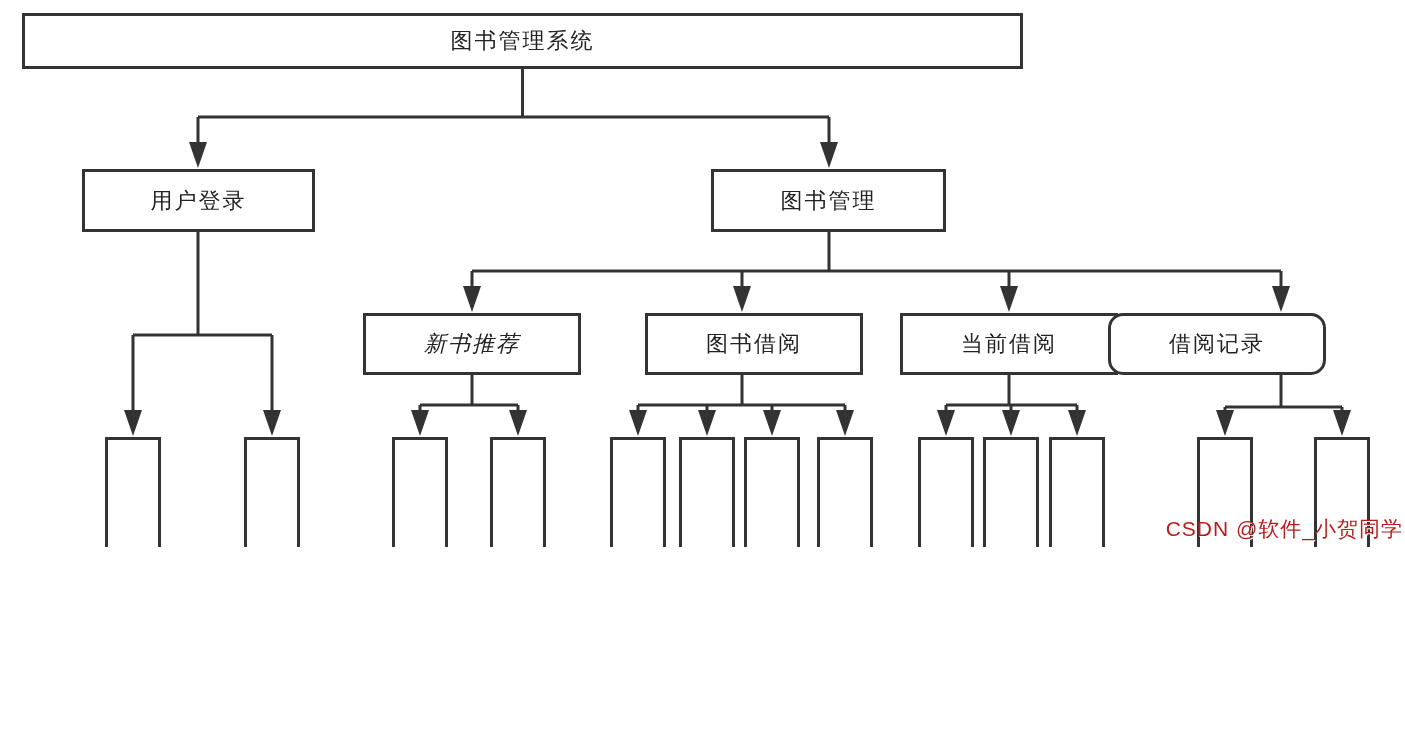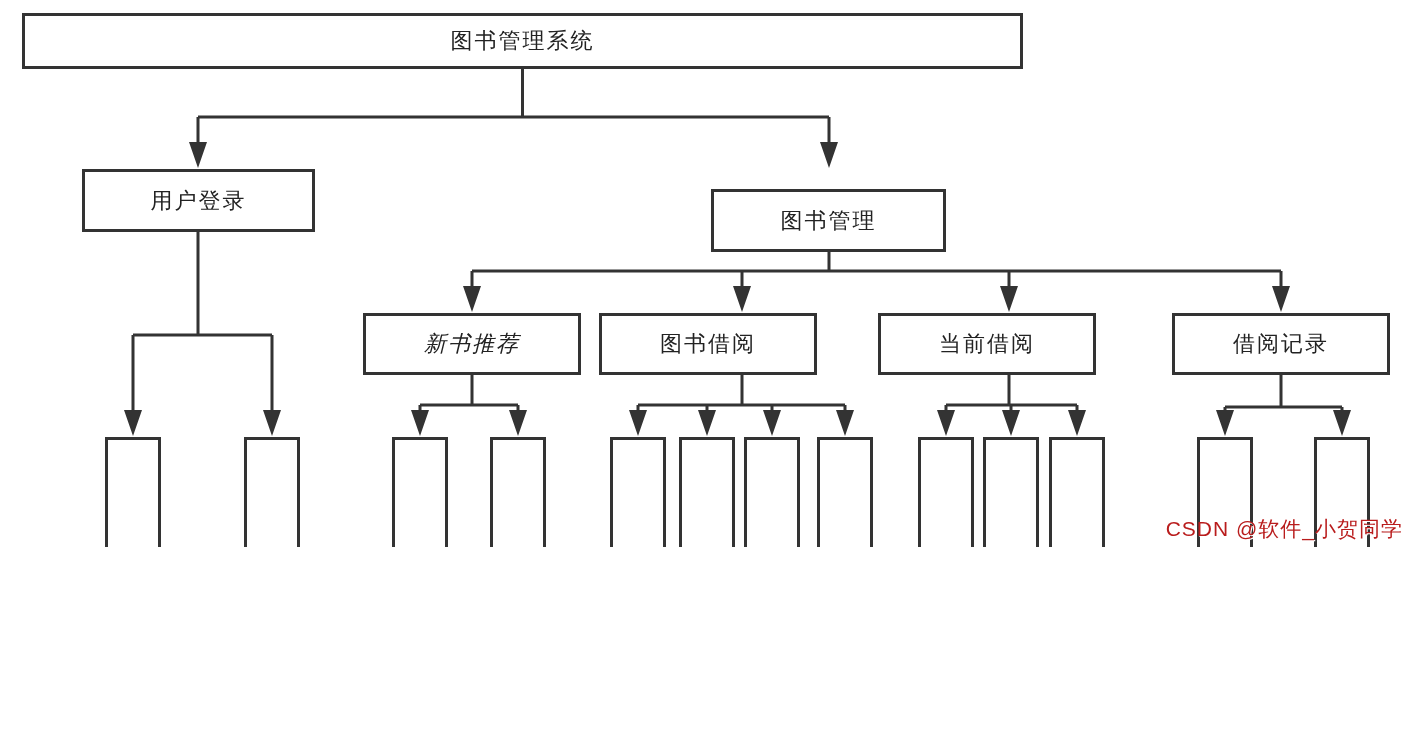--- a/index.html
+++ b/index.html
@@ -88,34 +88,34 @@
     "></path>
   </svg>
 
   <div class="box root">
     <span>图书管理系统</span>
   </div>
 
   <div class="box lvl2" style="left:82px; width:233px;">
     <span>用户登录</span>
   </div>
-  <div class="box lvl2" style="left:711px; width:235px;margin-top:20px;">
+  <div class="box lvl2" style="left:711px; width:235px;">
     <span>图书管理</span>
   </div>
 
   <div class="box lvl3" style="left:363px;font-style:italic;">
     <span>新书推荐</span>
   </div>
-  <div class="box lvl3" style="left:599px;">
+  <div class="box lvl3" style="left:645px;">
     <span>图书借阅</span>
   </div>
-  <div class="box lvl3" style="left:878px;">
+  <div class="box lvl3" style="left:900px;">
     <span>当前借阅</span>
   </div>
-  <div class="box lvl3" style="left:1172px;">
+  <div class="box lvl3" style="left:1108px;border-radius:15px;">
     <span>借阅记录</span>
   </div>
 
   <div class="box leaf" style="left:105px;">
     <span class="vtext">用户登录</span>
   </div>
   <div class="box leaf" style="left:244px;">
     <span class="vtext">注销登录</span>
   </div>
 

